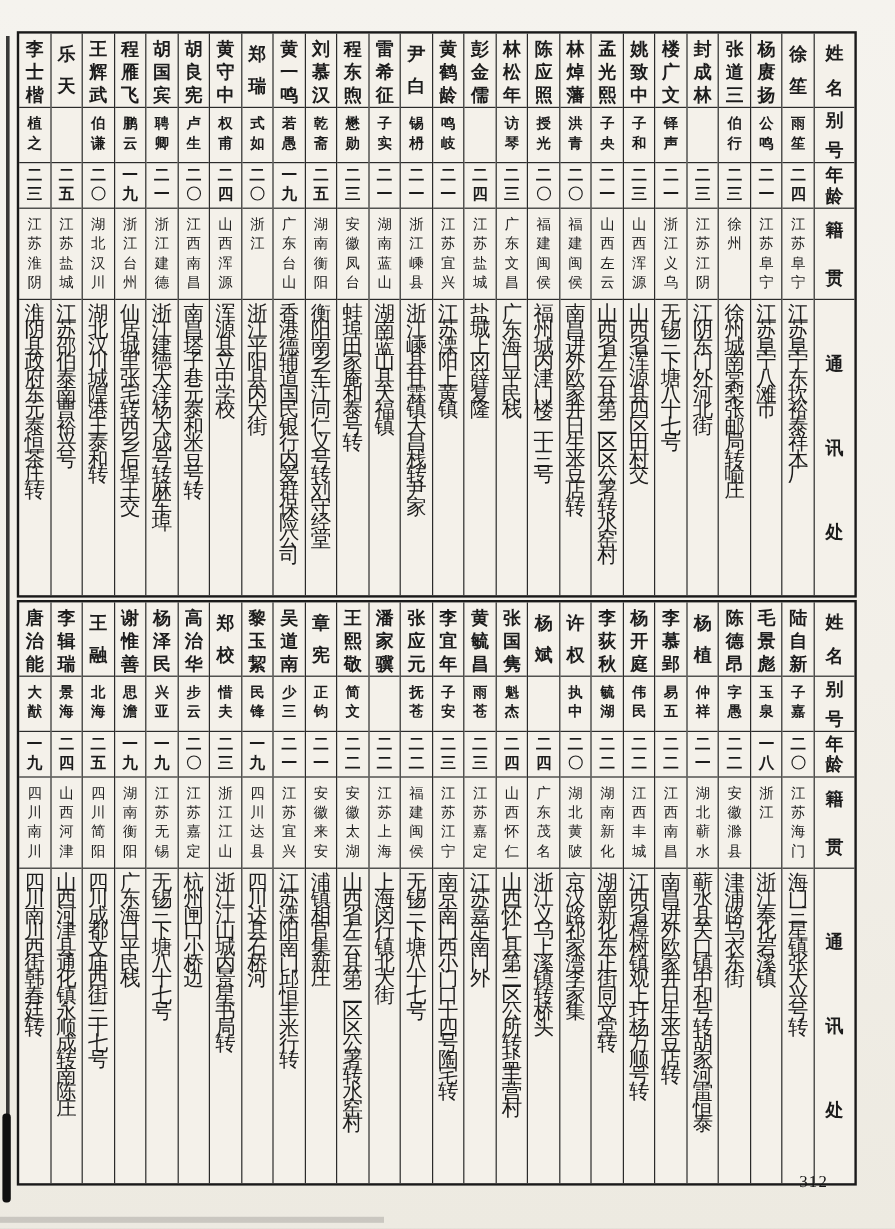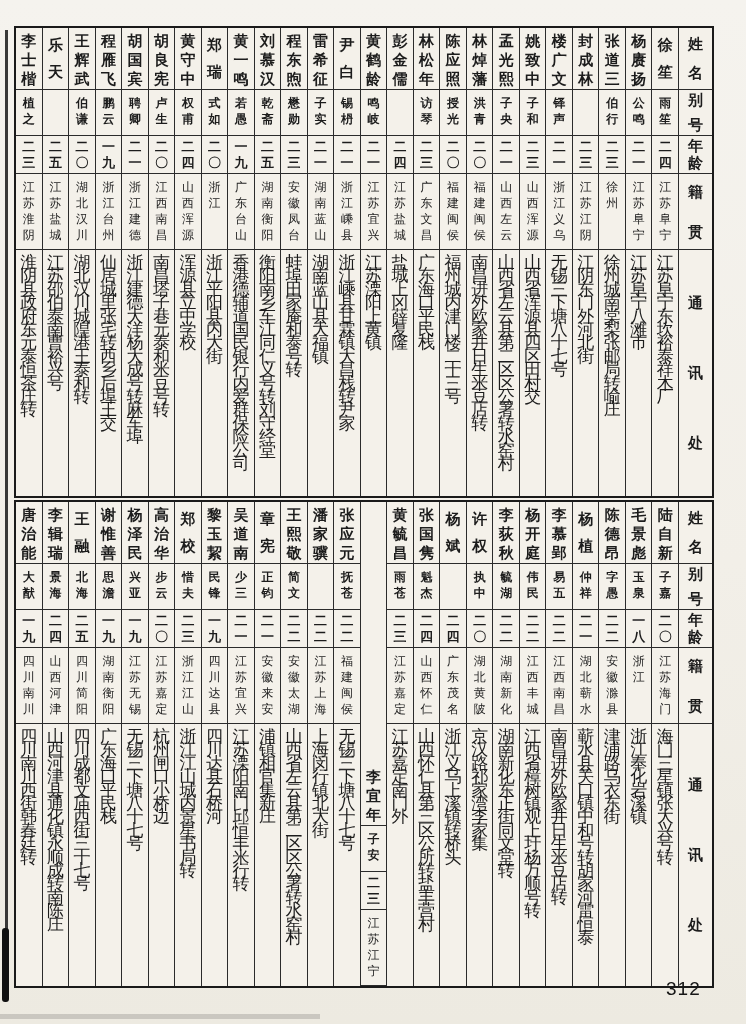--- a/index.html
+++ b/index.html
@@ -31,22 +31,22 @@
   .t-address{font-size:17px;line-height:13.4px;}
   .htext{font-weight:700;font-size:15px;}
   .h-name{line-height:29px;}
   .h-alias{line-height:25px;}
   .h-age{line-height:17px;}
   .h-native{line-height:40px;}
   .h-address{line-height:70px;}
   .gutter{position:absolute;left:5px;top:30px;width:3px;height:952px;background:#181818;opacity:.85;}
   .blob{position:absolute;left:2px;top:928px;width:7px;height:74px;background:#101010;border-radius:3px;}
   .bottom-streak{position:absolute;left:0px;top:1014px;width:320px;height:5px;background:#2a2a2a;opacity:.18;}
-  .pageno{position:absolute;left:666px;top:978px;font-family:Liberation Sans, sans-serif;
-          font-size:19px;letter-spacing:1px;color:#161616;}
+  .pageno{position:absolute;left:666px;top:978px;font-family:Liberation Serif, serif;
+          font-size:14px;letter-spacing:1px;color:#161616;}
 </style>
 </head>
 <body>
 
 <div class="page">
   <div class="gutter"></div>
   <div class="blob"></div>
   <div class="bottom-streak"></div>
 
   <div class="half half-top">
@@ -704,20 +704,23 @@
         </div>
         <div class="cell cell-alias">
           <span class="vstack t-alias">子安</span>
         </div>
         <div class="cell cell-age">
           <span class="vstack t-age">二三</span>
         </div>
         <div class="cell cell-native">
           <span class="vstack t-native">江苏江宁</span>
         </div>
+        <div class="cell cell-address">
+          <span class="vstack t-address">南京南门西小门口十四号陶宅转</span>
+        </div>
       </div>
       <div class="col">
         <div class="cell cell-name">
           <span class="vstack t-name">张应元</span>
         </div>
         <div class="cell cell-alias">
           <span class="vstack t-alias">抚苍</span>
         </div>
         <div class="cell cell-age">
           <span class="vstack t-age">二二</span>

